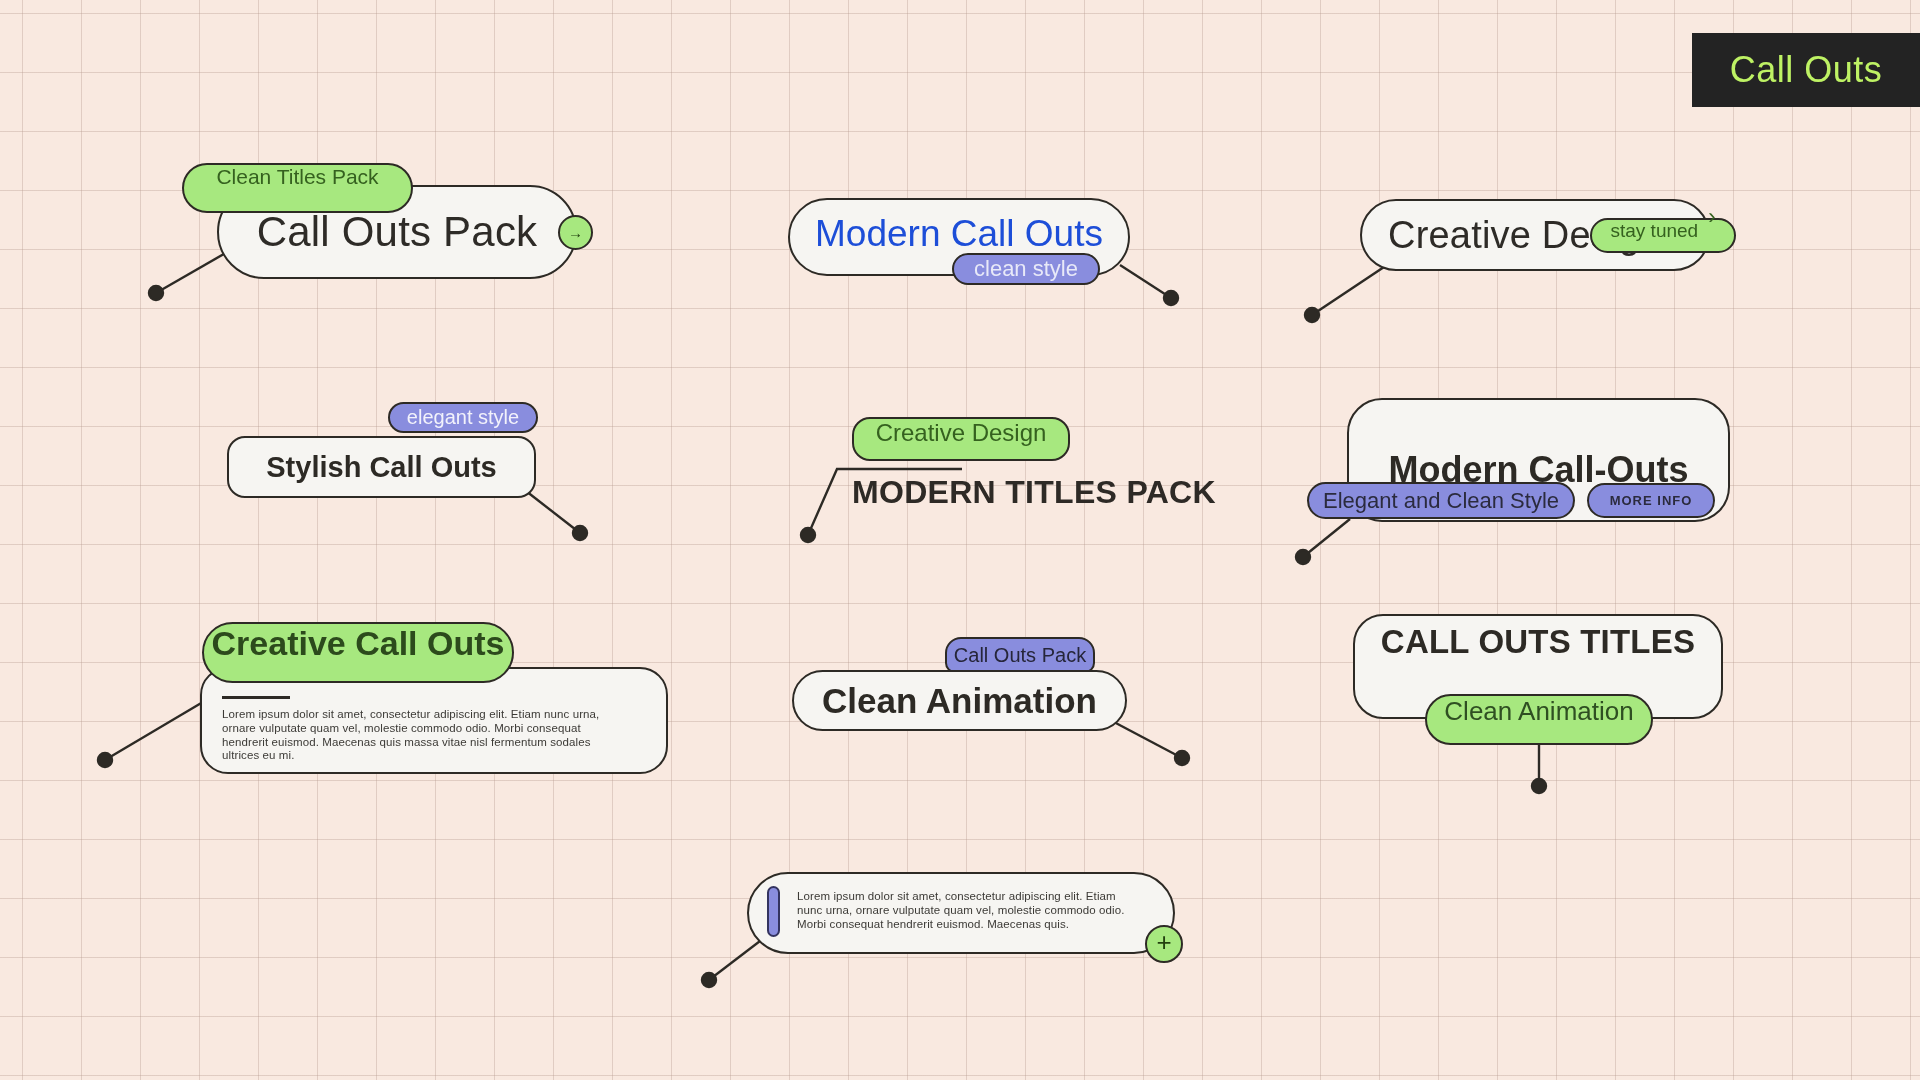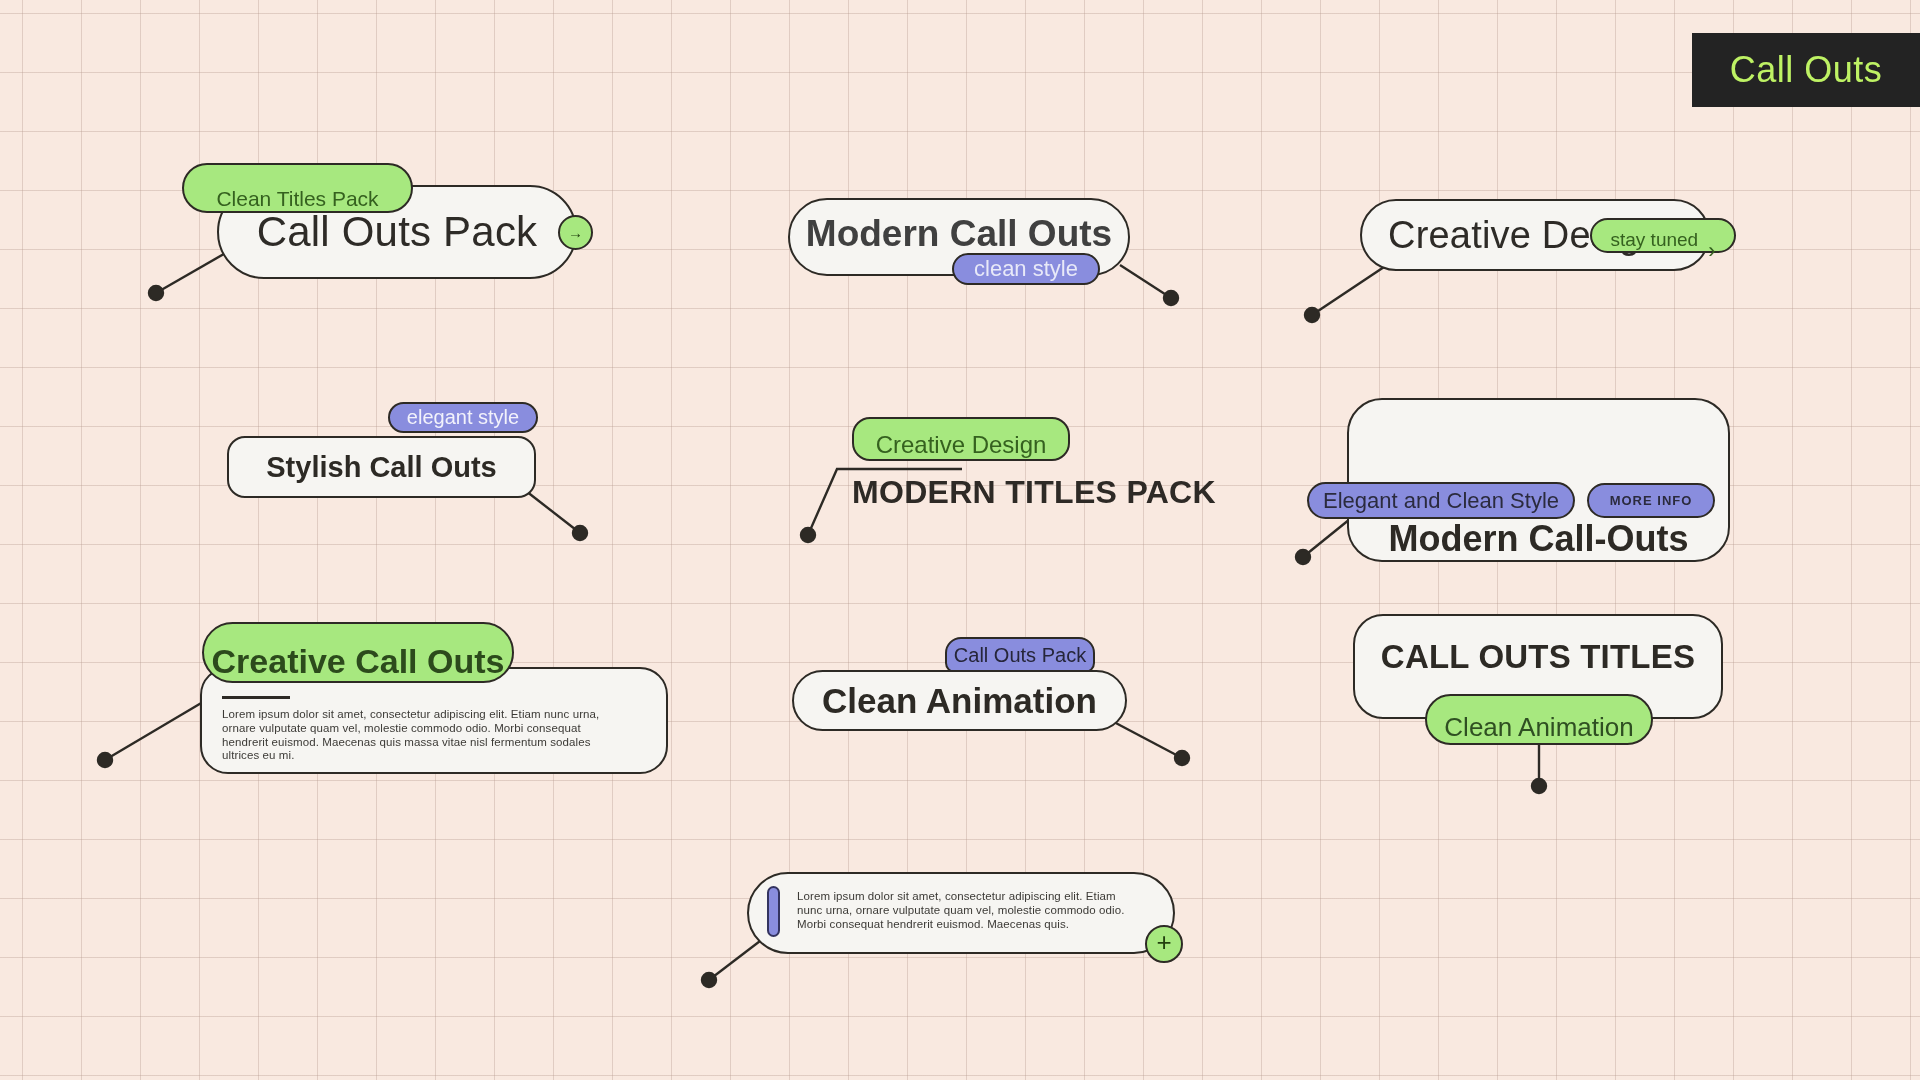--- a/index.html
+++ b/index.html
@@ -16,29 +16,29 @@
   }
   .abs{position:absolute;box-sizing:border-box;}
   svg.lines{position:absolute;left:0;top:0;width:1920px;height:1080px;pointer-events:none;}
 
   .card{
     background:#f6f5f2;border:2.5px solid #2d2a25;
     display:flex;align-items:center;justify-content:center;
   }
   .pill-green{
     background:#a7e87f;border:2.5px solid #2d2a25;
-    display:flex;align-items:flex-end;justify-content:center;
+    display:flex;align-items:flex-start;justify-content:center;
     color:#35611f;
   }
   .pill-purple{
     background:#898dde;border:2.5px solid #2d2a25;
     display:flex;align-items:center;justify-content:center;
   }
   .title-lg{font-size:42px;font-weight:500;letter-spacing:.2px;color:#2e2b27;}
-  .title-md{font-size:37px;font-weight:700;color:#404040;}
+  .title-md{font-size:37px;font-weight:400;color:#1d4ed8;}
   .badge-dark{
     background:#232323;color:#bef264;
     display:flex;align-items:center;justify-content:center;
     font-size:36px;font-weight:400;letter-spacing:.5px;
   }
   .circle-btn{
     background:#a7e87f;border:2.5px solid #2d2a25;border-radius:50%;
     display:flex;align-items:center;justify-content:center;
     color:#23400f;
   }
@@ -110,21 +110,21 @@
   </div>
   <div class="abs card" style="left:227px;top:436px;width:309px;height:62px;border-radius:18px;">
     <span style="font-size:29px;font-weight:700;">Stylish Call Outs</span>
   </div>
 
   <div class="abs pill-green" style="left:852px;top:417px;width:218px;height:44px;border-radius:18px;font-size:24px;">
     <span>Creative Design</span>
   </div>
   <div class="abs" style="left:852px;top:474px;font-size:32px;font-weight:800;letter-spacing:.3px;color:#2e2a26;">MODERN TITLES PACK</div>
 
-  <div class="abs card" style="left:1347px;top:398px;width:383px;height:164px;border-radius:35px;align-items:flex-end;padding-top:20px;">
+  <div class="abs card" style="left:1347px;top:398px;width:383px;height:124px;border-radius:35px;align-items:center;padding-top:20px;">
     <span style="font-size:36px;font-weight:700;">Modern Call-Outs</span>
   </div>
   <div class="abs pill-purple" style="left:1307px;top:482px;width:268px;height:37px;border-radius:19px;font-size:22px;color:#2b2b3e;">
     <span>Elegant and Clean Style</span>
   </div>
   <div class="abs pill-purple" style="left:1587px;top:483px;width:128px;height:35px;border-radius:18px;font-size:13px;font-weight:600;letter-spacing:1px;color:#2b2b3e;">
     <span>MORE INFO</span>
   </div>
 
   <div class="abs card" style="left:200px;top:667px;width:468px;height:107px;border-radius:28px;"></div>
@@ -134,21 +134,21 @@
     <span>Creative Call Outs</span>
   </div>
 
   <div class="abs pill-purple" style="left:945px;top:637px;width:150px;height:36px;border-radius:16px 16px 10px 10px;font-size:20px;color:#26263a;">
     <span>Call Outs Pack</span>
   </div>
   <div class="abs card" style="left:792px;top:670px;width:335px;height:61px;border-radius:31px;">
     <span style="font-size:35px;font-weight:600;">Clean Animation</span>
   </div>
 
-  <div class="abs card" style="left:1353px;top:614px;width:370px;height:105px;border-radius:30px;align-items:flex-start;padding-top:22px;">
+  <div class="abs card" style="left:1353px;top:614px;width:370px;height:105px;border-radius:30px;align-items:flex-start;padding-top:7px;">
     <span style="font-size:33px;font-weight:800;letter-spacing:.2px;">CALL OUTS TITLES</span>
   </div>
   <div class="abs pill-green" style="left:1425px;top:694px;width:228px;height:51px;border-radius:26px;font-size:26px;color:#2f4f22;">
     <span>Clean Animation</span>
   </div>
 
   <div class="abs card" style="left:747px;top:872px;width:428px;height:82px;border-radius:41px;"></div>
   <div class="abs" style="left:767px;top:886px;width:13px;height:51px;border-radius:7px;background:#898dde;border:2px solid #33335f;"></div>
   <div class="abs body-text" style="left:797px;top:890px;width:334px;">Lorem ipsum dolor sit amet, consectetur adipiscing elit. Etiam nunc urna, ornare vulputate quam vel, molestie commodo odio. Morbi consequat hendrerit euismod. Maecenas quis.</div>
   <div class="abs circle-btn" style="left:1145px;top:925px;width:38px;height:38px;font-size:26px;font-weight:500;">

